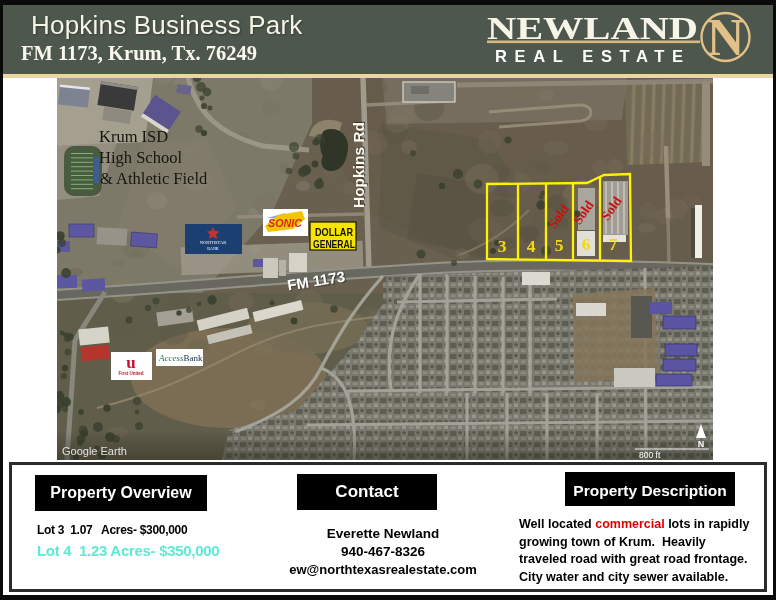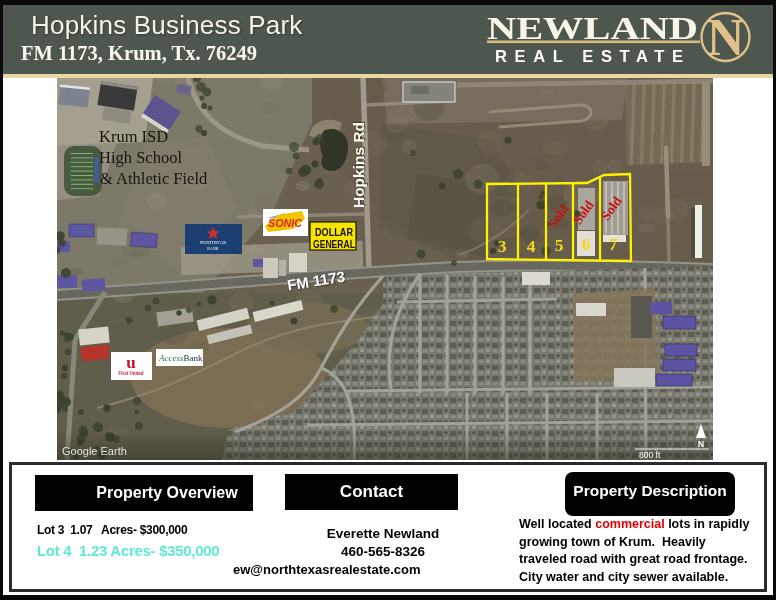--- a/index.html
+++ b/index.html
@@ -492,29 +492,29 @@
 <text x="582" y="380" font-family="Liberation Sans,sans-serif" font-size="8.5" fill="#ffffff">800 ft</text>
 
 <g fill="#ffffff">
       <polygon points="644,346 639,360 649,360"></polygon>
       <text x="644" y="369" font-size="9" font-weight="bold" text-anchor="middle" font-family="Liberation Sans,sans-serif">N</text>
     </g>
 </svg>
 
 <div class="abs" style="left:9px;top:462px;width:752px;height:124px;background:#ffffff;border:3px solid #2b2b2b;"></div>
 
-<div class="abs" style="left:35px;top:475px;width:172px;height:36px;background:#000;color:#fff;font-size:16px;font-weight:bold;text-align:center;line-height:36px;padding-left:46px;">Property Overview</div>
+<div class="abs" style="left:35px;top:475px;width:172px;height:36px;background:#000;color:#fff;font-size:16px;font-weight:bold;text-align:center;line-height:36px;">Property Overview</div>
 
 <div class="abs" style="left:37px;top:523px;font-size:12px;letter-spacing:-0.3px;font-weight:bold;color:#000;">Lot 3&nbsp; 1.07&nbsp;&nbsp; Acres- $300,000</div>
 
 <div class="abs" style="left:37px;top:542px;font-size:15px;letter-spacing:-0.3px;font-weight:bold;color:#5eead4;">Lot 4&nbsp; 1.23 Acres- $350,000</div>
 
-<div class="abs" style="left:285px;top:474px;width:173px;height:36px;background:#000;color:#fff;font-size:17px;font-weight:bold;text-align:center;line-height:35px;">Contact</div>
+<div class="abs" style="left:297px;top:474px;width:140px;height:36px;background:#000;color:#fff;font-size:17px;font-weight:bold;text-align:center;line-height:35px;">Contact</div>
 
 <div class="abs" style="left:298px;top:526px;width:170px;text-align:center;font-size:13.5px;font-weight:bold;color:#000;">Everette Newland</div>
 
-<div class="abs" style="left:298px;top:544px;width:170px;text-align:center;font-size:13.5px;font-weight:bold;color:#000;">460-565-8326</div>
-
-<div class="abs" style="left:233px;top:562px;width:300px;text-align:left;font-size:13px;font-weight:bold;color:#000;">ew@northtexasrealestate.com</div>
-
-<div class="abs" style="left:565px;top:472px;width:170px;height:44px;background:#000;color:#fff;font-size:15.5px;font-weight:bold;text-align:center;line-height:38px;border-radius:8px;">Property Description</div>
+<div class="abs" style="left:298px;top:544px;width:170px;text-align:center;font-size:13.5px;font-weight:bold;color:#000;">940-467-8326</div>
+
+<div class="abs" style="left:233px;top:562px;width:300px;text-align:center;font-size:13px;font-weight:bold;color:#000;">ew@northtexasrealestate.com</div>
+
+<div class="abs" style="left:565px;top:472px;width:170px;height:34px;background:#000;color:#fff;font-size:15.5px;font-weight:bold;text-align:center;line-height:38px;">Property Description</div>
 
 <div class="abs" style="left:519px;top:516px;width:252px;text-align:left;font-size:12.5px;font-weight:bold;color:#000;line-height:17.5px;">Well located <span style="color:#e00000;">commercial</span> lots in rapidly<br>growing town of Krum.&nbsp; Heavily<br>traveled road with great road frontage.<br>City water and city sewer available.</div>
 
 </body></html>

